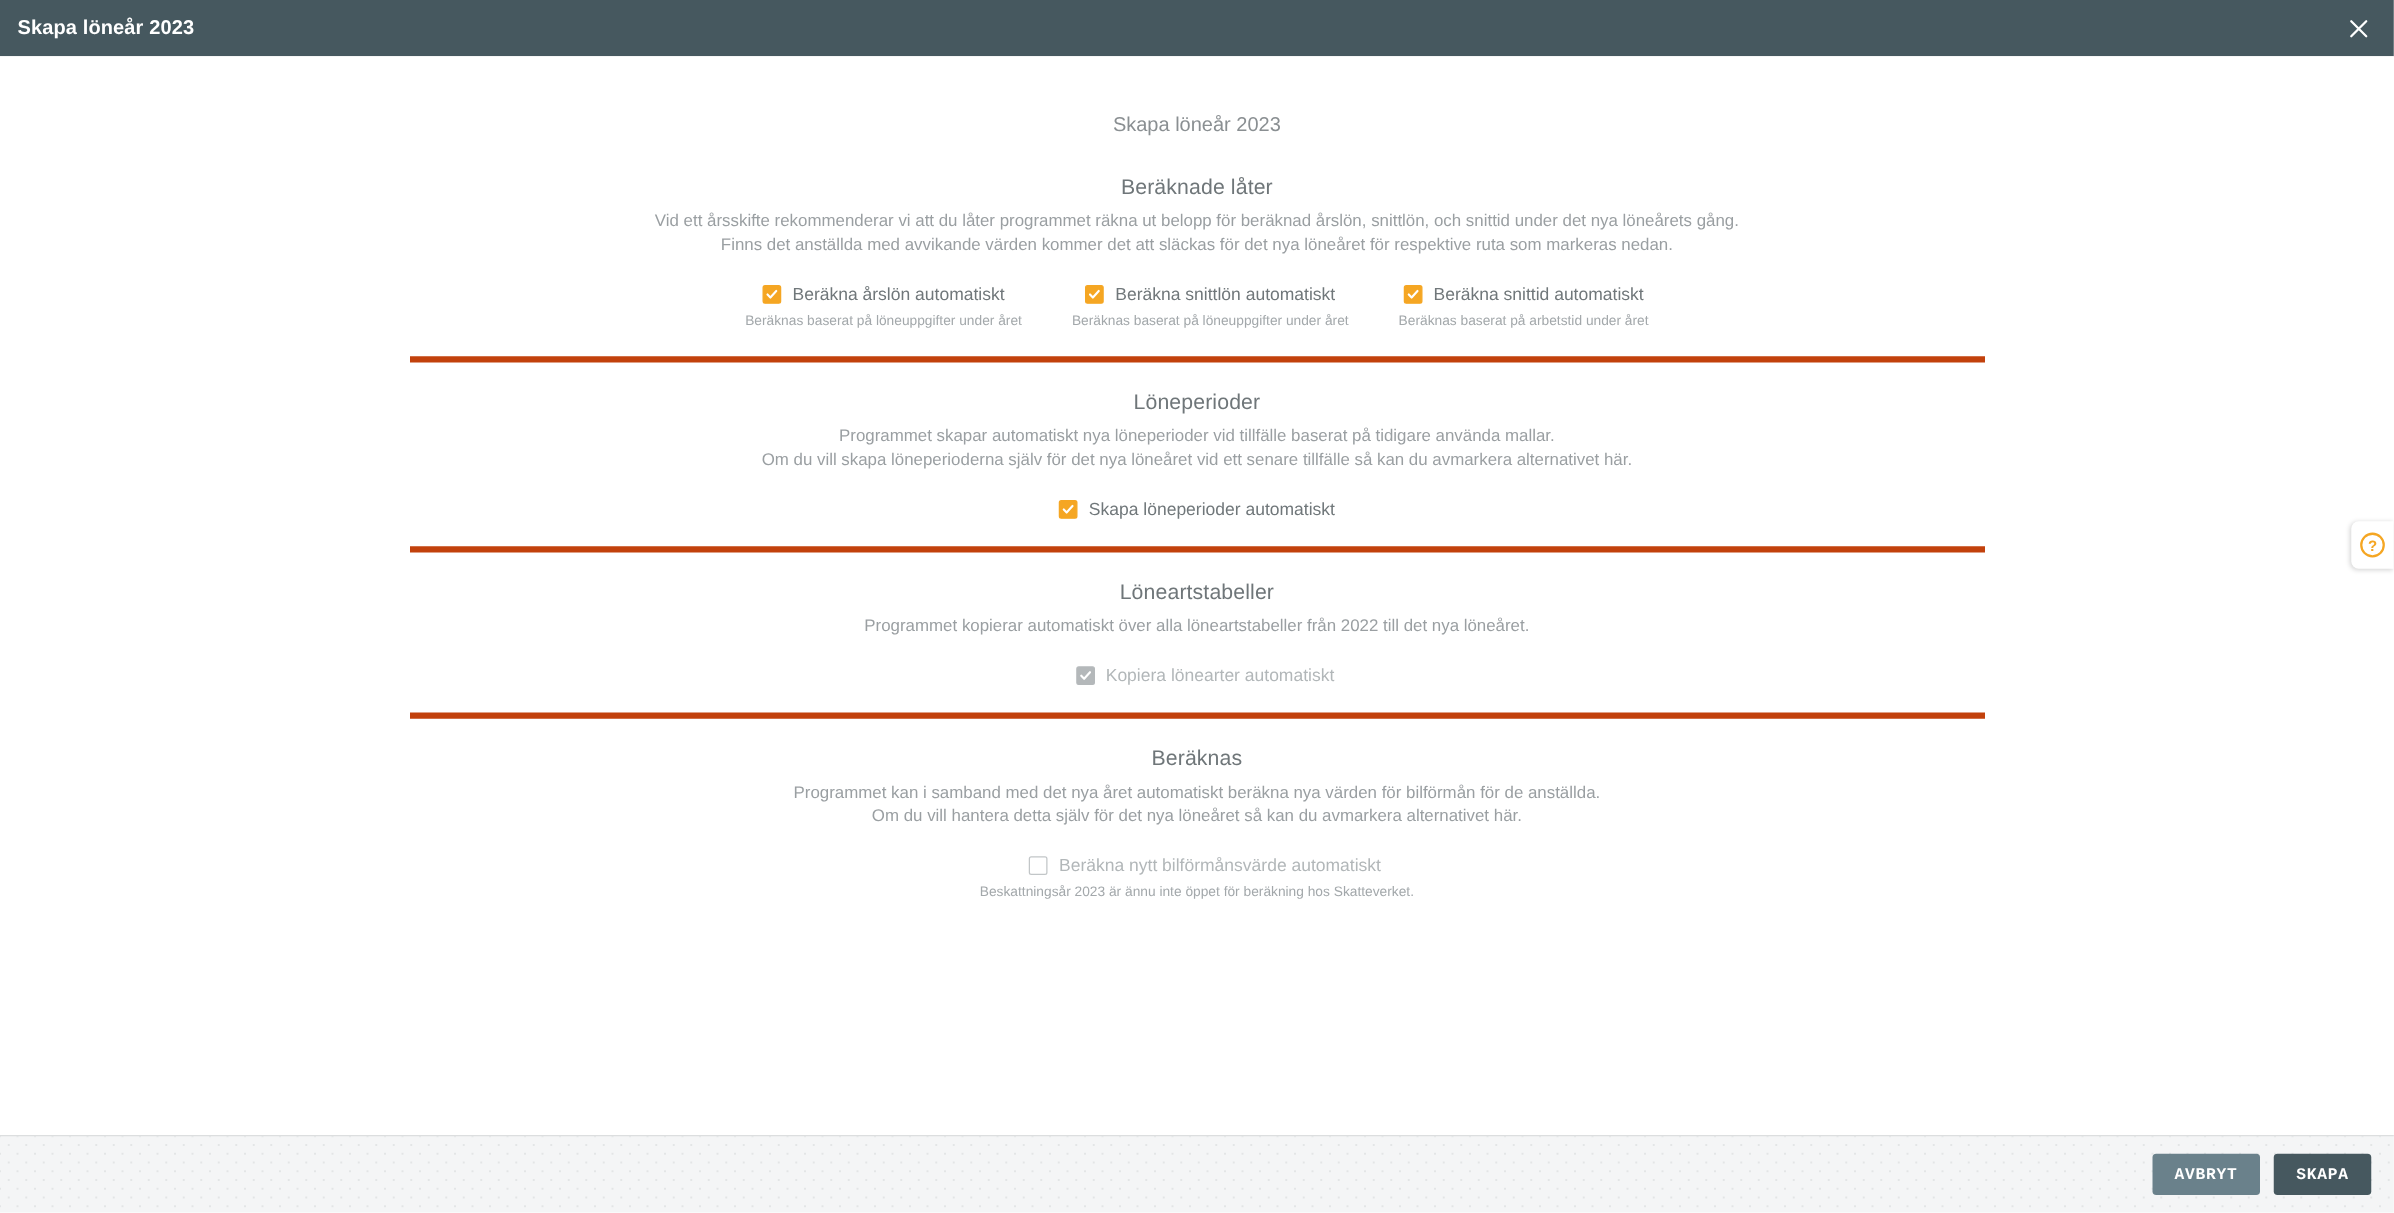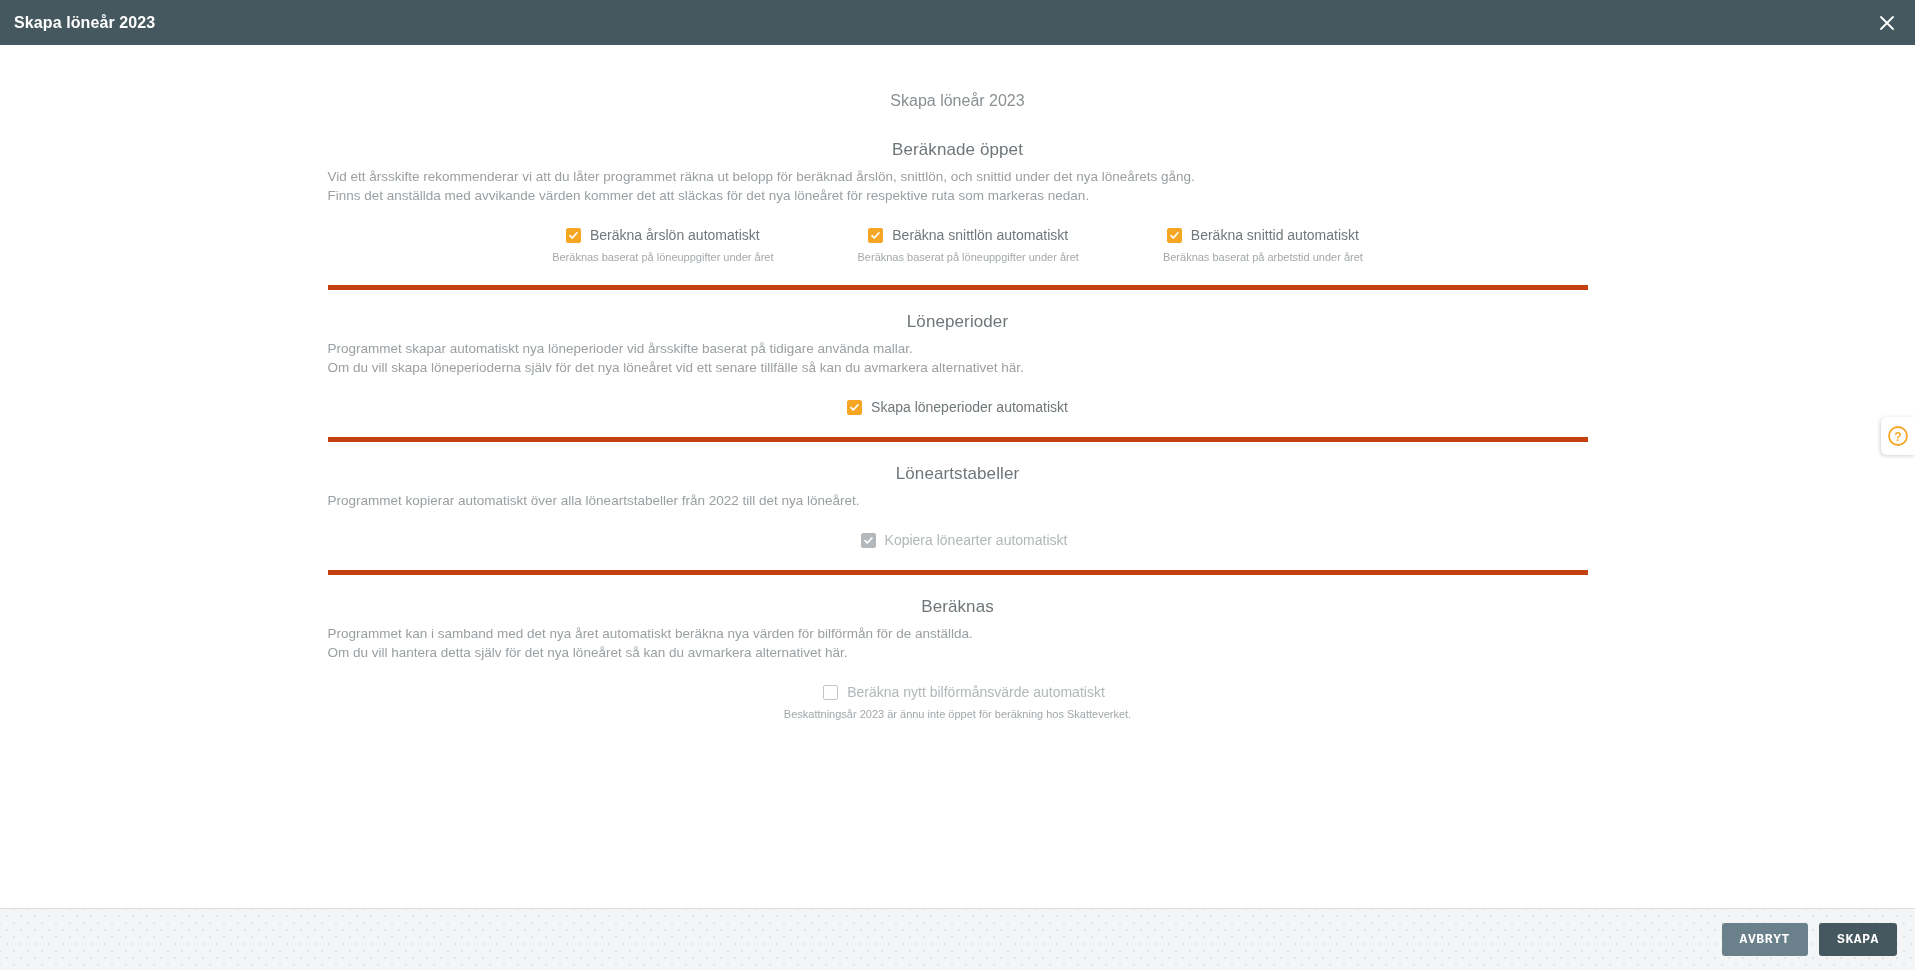--- a/index.html
+++ b/index.html
@@ -85,34 +85,34 @@
 
   .section-heading {
     text-align: center;
     font-size: 17px;
     color: #6f7679;
     font-weight: normal;
     margin: 0 0 7px 0;
     letter-spacing: 0.1px;
   }
   .section-desc {
-    text-align: left;
+    text-align: center;
     font-size: 13.5px;
     color: #9a9fa2;
     line-height: 19px;
     margin: 0;
   }
 
   
   .cb-row {
     display: flex;
     justify-content: center;
     align-items: flex-start;
     margin-top: 22px;
-    gap: 84px;
+    gap: 40px;
   }
   .cb-group {
     display: flex;
     flex-direction: column;
     align-items: center;
   }
   .cb-line {
     display: flex;
     align-items: center;
     gap: 9px;
@@ -233,21 +233,21 @@
     </div>
   </div>
 
   <div class="content">
 
     <div class="page-title">Skapa löneår 2023</div>
 
     <div class="sections">
 
       <div class="section">
-        <h2 class="section-heading">Beräknade öppet</h2>
+        <h2 class="section-heading">Beräknade låter</h2>
         <p class="section-desc">
           <span>Vid ett årsskifte rekommenderar vi att du låter programmet räkna ut belopp för beräknad årslön, snittlön, och snittid under det nya löneårets gång.</span><br>
           <span>Finns det anställda med avvikande värden kommer det att släckas för det nya löneåret för respektive ruta som markeras nedan.</span>
         </p>
         <div class="cb-row">
 
           <div class="cb-group">
             <div class="cb-line">
               <span class="cb-box checked">
                 <svg width="11" height="11" viewBox="0 0 11 11">
@@ -282,21 +282,21 @@
             </div>
             <div class="cb-hint centered">Beräknas baserat på arbetstid under året</div>
           </div>
 
         </div>
       </div>
 
       <div class="section">
         <h2 class="section-heading">Löneperioder</h2>
         <p class="section-desc">
-          <span>Programmet skapar automatiskt nya löneperioder vid årsskifte baserat på tidigare använda mallar.</span><br>
+          <span>Programmet skapar automatiskt nya löneperioder vid tillfälle baserat på tidigare använda mallar.</span><br>
           <span>Om du vill skapa löneperioderna själv för det nya löneåret vid ett senare tillfälle så kan du avmarkera alternativet här.</span>
         </p>
         <div class="cb-single">
           <div class="cb-group">
             <div class="cb-line">
               <span class="cb-box checked">
                 <svg width="11" height="11" viewBox="0 0 11 11">
                   <path d="M2 5.6 L4.3 8 L9 2.8" stroke="#ffffff" stroke-width="1.7" fill="none" stroke-linecap="round" stroke-linejoin="round"></path>
                 </svg>
               </span>

